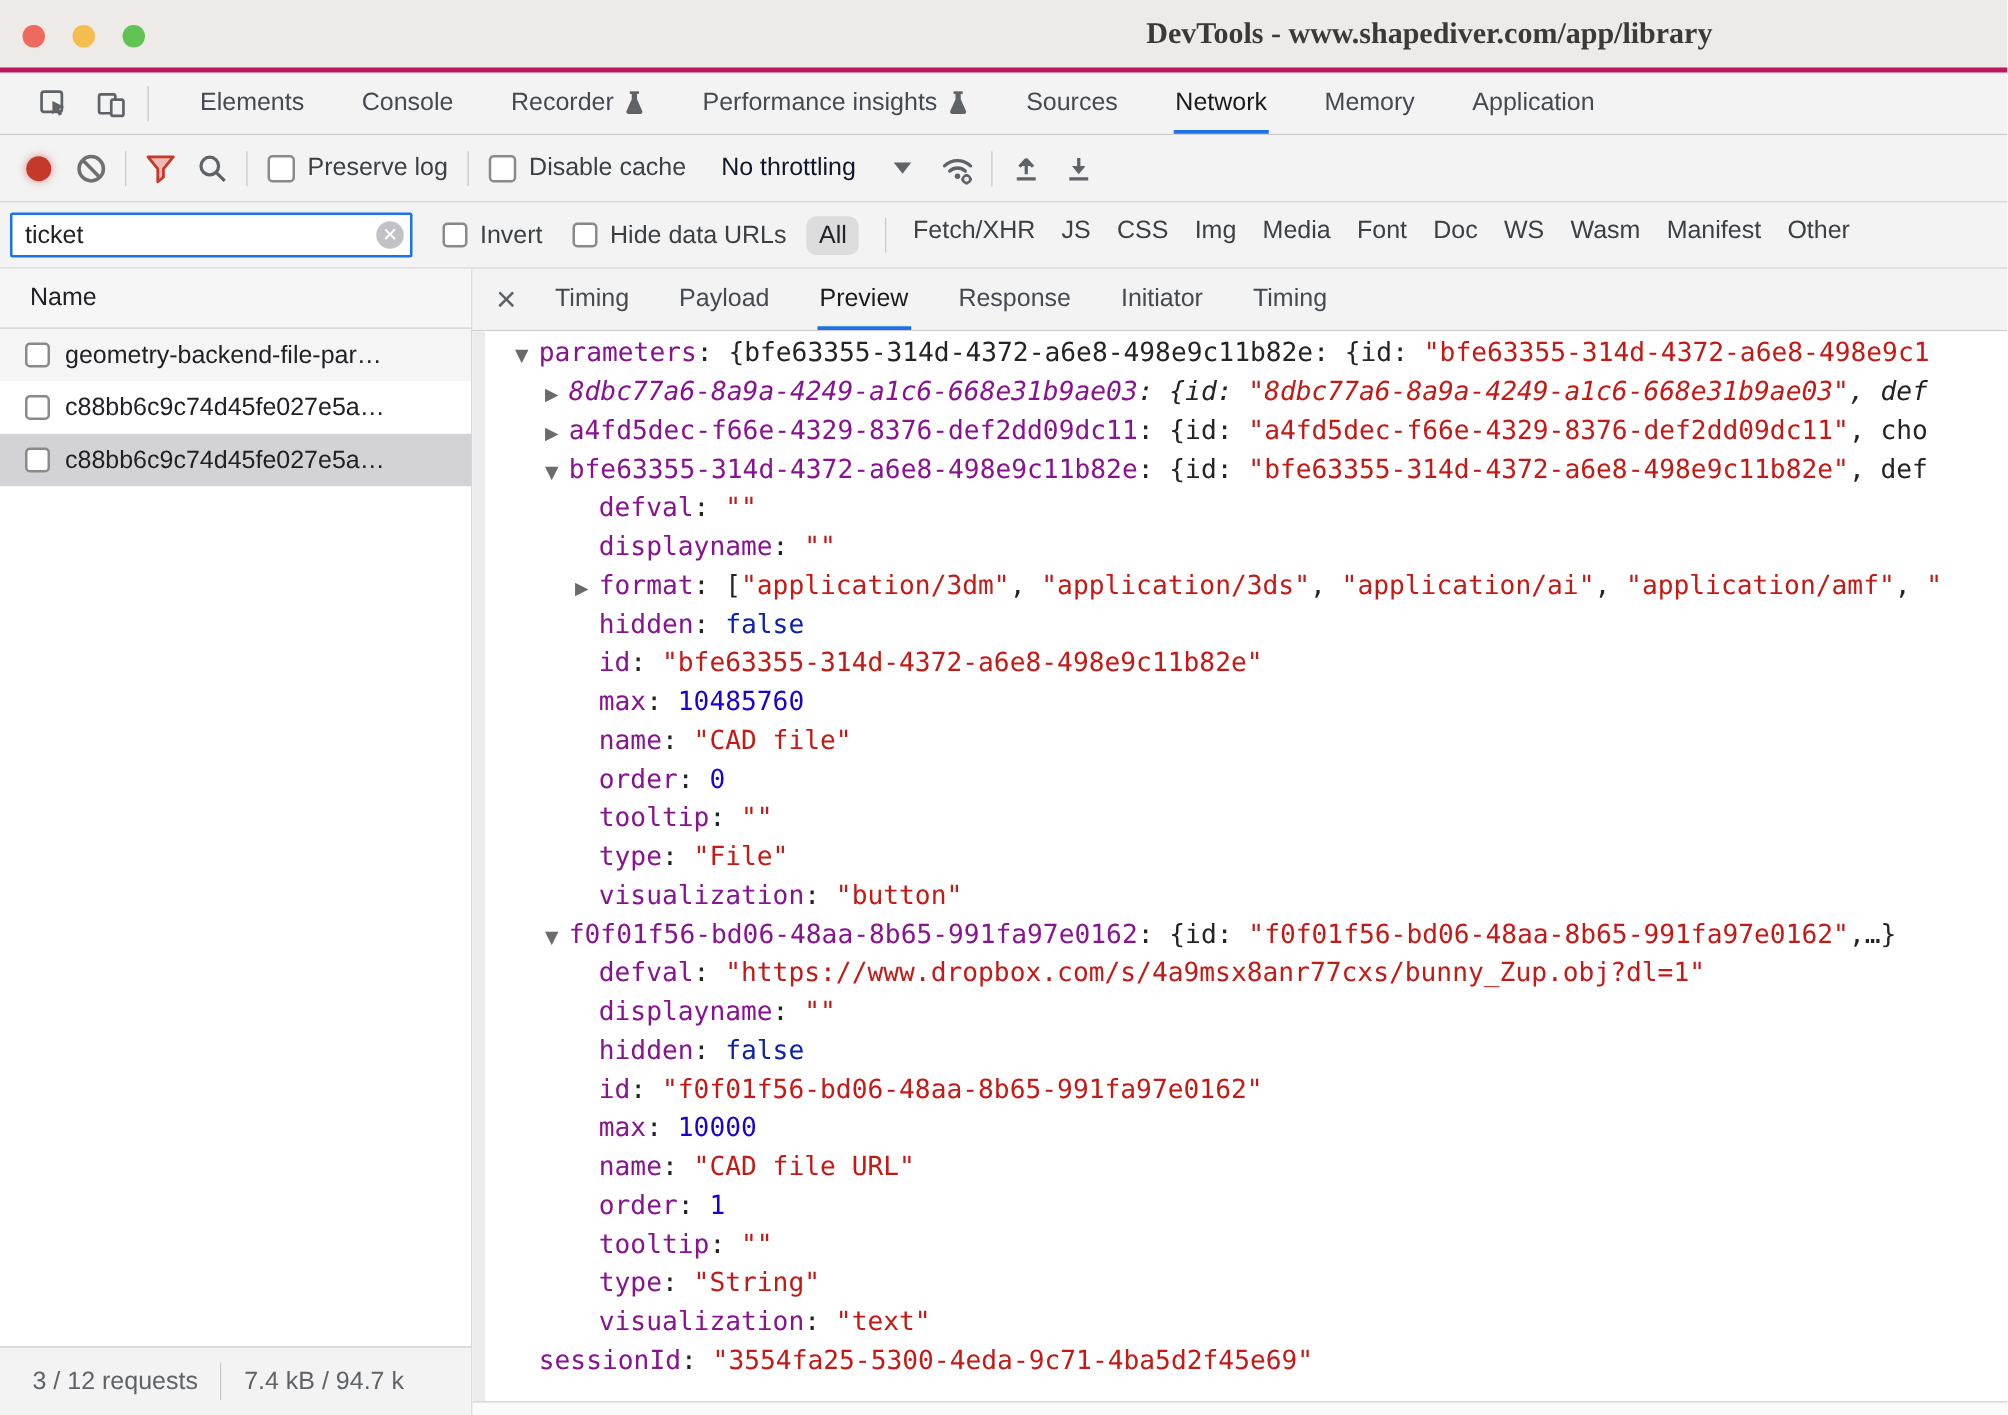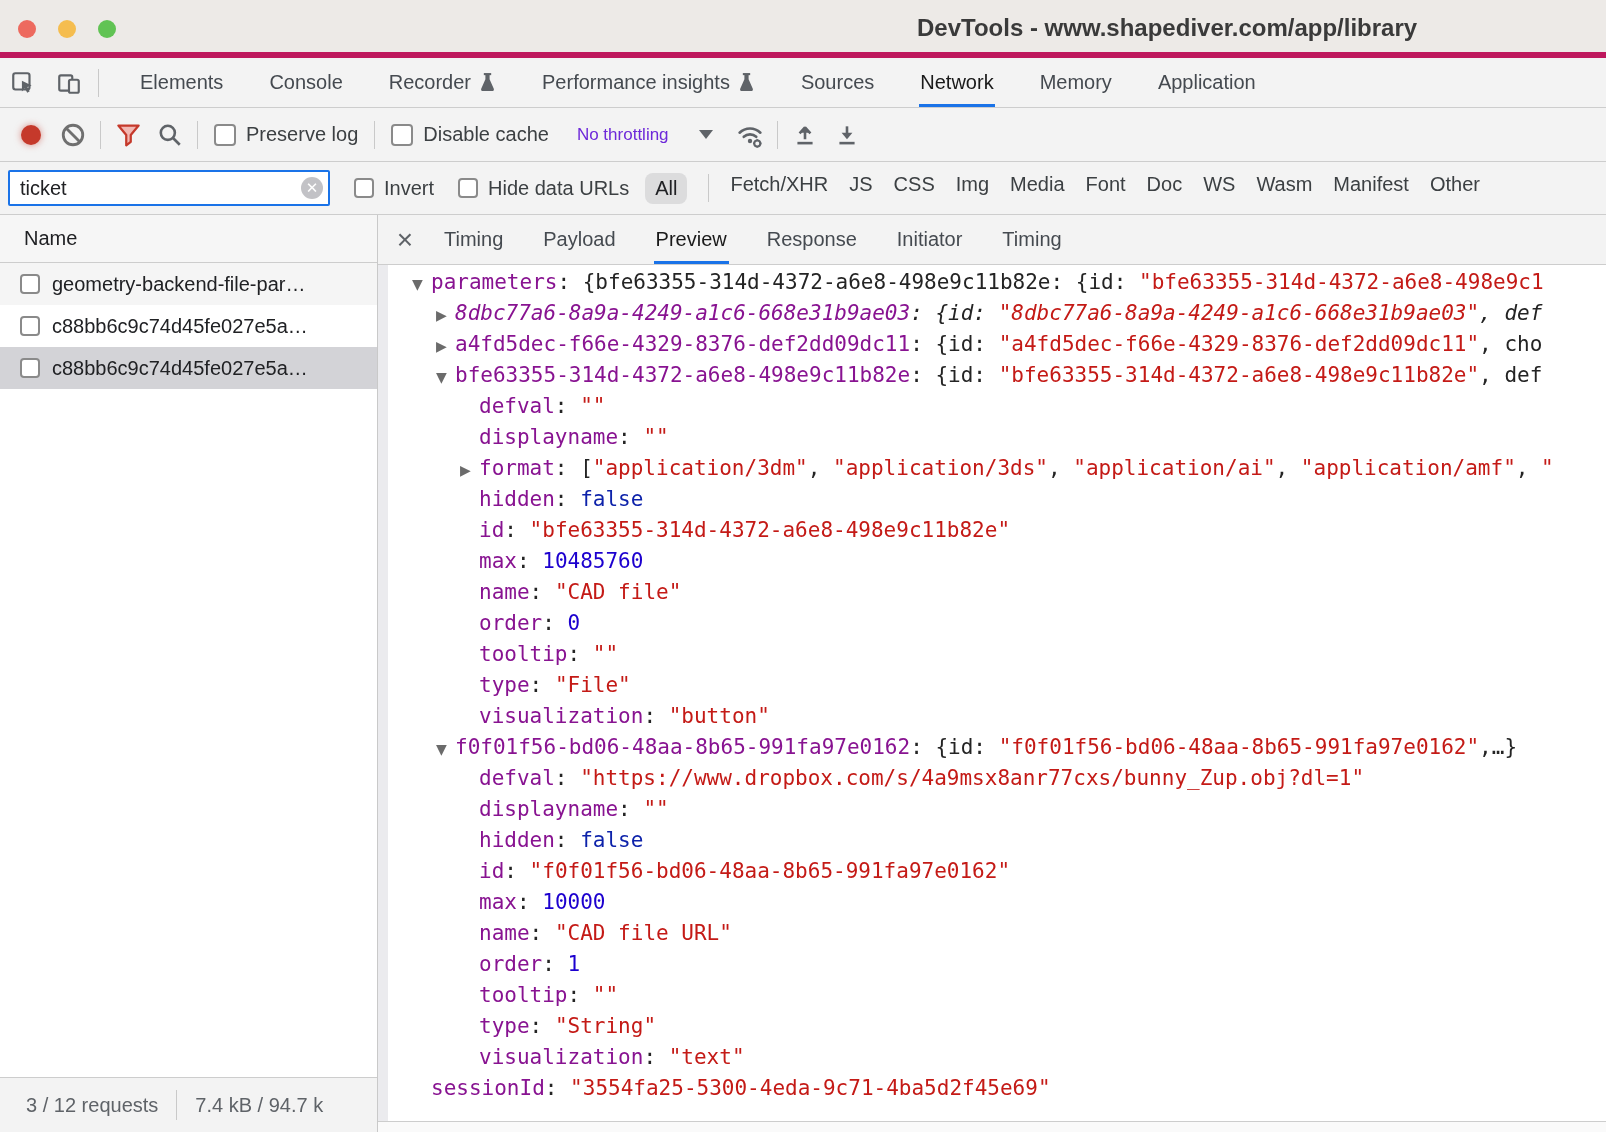--- a/index.html
+++ b/index.html
@@ -1,43 +1,43 @@
 <!DOCTYPE html>
 <html><head>
 <meta charset="utf-8">
 <style>
   * { margin:0; padding:0; box-sizing:border-box; }
   html,body { width:1606px; height:1132px; overflow:hidden; background:#fff;
     font-family:"Liberation Sans","DejaVu Sans",sans-serif; }
   .win { position:relative; width:1606px; height:1132px; background:#fff; }
 
   
-  .titlebar { position:relative; height:58px; background:#edeae7; border-bottom:6px solid #be185d; }
+  .titlebar { position:relative; height:58px; background:#edeae7; border-bottom:4px solid #be185d;font-family:Liberation Serif, serif; }
   .lights { position:absolute; left:18px; top:20px; display:flex; gap:22px; }
   .light { width:18px; height:18px; border-radius:50%; }
   .win-title { position:absolute; left:917px; top:14px; font-size:24px; font-weight:bold; color:#3a3a3a; white-space:nowrap; }
 
   
-  .tabrow { height:50px; background:#f3f3f3; border-bottom:1px solid #cdcdcd; display:flex; align-items:stretch; }
+  .tabrow { height:50px; background:#f3f3f3; border-bottom:1px solid #cdcdcd; display:flex; align-items:stretch;padding-left:20px; }
   .iconbtn { width:46px; display:flex; align-items:center; justify-content:center; }
   .vdiv { width:1px; background:#c9c9c9; height:28px; align-self:center; margin:0 6px; }
   .tabs { display:flex; align-items:stretch; margin-left:12px; }
   .tab { position:relative; display:flex; align-items:center; padding:0 23px; font-size:20px; color:#454a50; white-space:nowrap; cursor:default; }
   .tab.selected { color:#1a1a1a; }
   .tab.selected::after { content:''; position:absolute; left:22px; right:22px; bottom:0; height:3px; background:#1a73e8; }
   .flask { margin-left:8px; }
 
   
   .toolbar { height:54px; background:#f3f3f3; border-bottom:1px solid #cdcdcd; display:flex; align-items:center; padding-left:10px; }
   .tb-ico { width:42px; display:flex; align-items:center; justify-content:center; }
   .rec-dot { width:20px; height:20px; border-radius:50%; background:#c5392b; box-shadow:0 0 7px rgba(197,57,43,.55); }
   .cb { width:22px; height:22px; border:2px solid #8a8a8a; border-radius:4px; background:#fff; flex:none; }
   .cb-lab { font-size:20px; color:#3c4043; margin-left:10px; white-space:nowrap; }
   .group { display:flex; align-items:center; margin:0 10px; }
-  .throttle { font-size:17px; color:#6d28d9; margin:0 14px 0 18px; white-space:nowrap; }
+  .throttle { font-size:20px; color:#0f172a; margin:0 14px 0 18px; white-space:nowrap; }
   .caret { width:0; height:0; border-left:7px solid transparent; border-right:7px solid transparent; border-top:9px solid #5f6368; margin:0 16px; }
 
   
   .filterrow { height:53px; background:#f3f3f3; border-bottom:1px solid #cdcdcd; display:flex; align-items:center; padding-left:8px; }
   .filter-box { position:relative; width:322px; height:36px; }
   .filter-input { width:100%; height:100%; border:2px solid #1a73e8; border-radius:2px; background:#fff;
     font-size:20px; color:#202124; padding:0 36px 0 10px; outline:none; font-family:inherit; }
   .clear-x { position:absolute; right:7px; top:7px; width:22px; height:22px; border-radius:50%; background:#c2c2c6;
     color:#fff; font-size:15px; font-weight:bold; display:flex; align-items:center; justify-content:center; }
   .f-cb-group { display:flex; align-items:center; margin-left:24px; }

